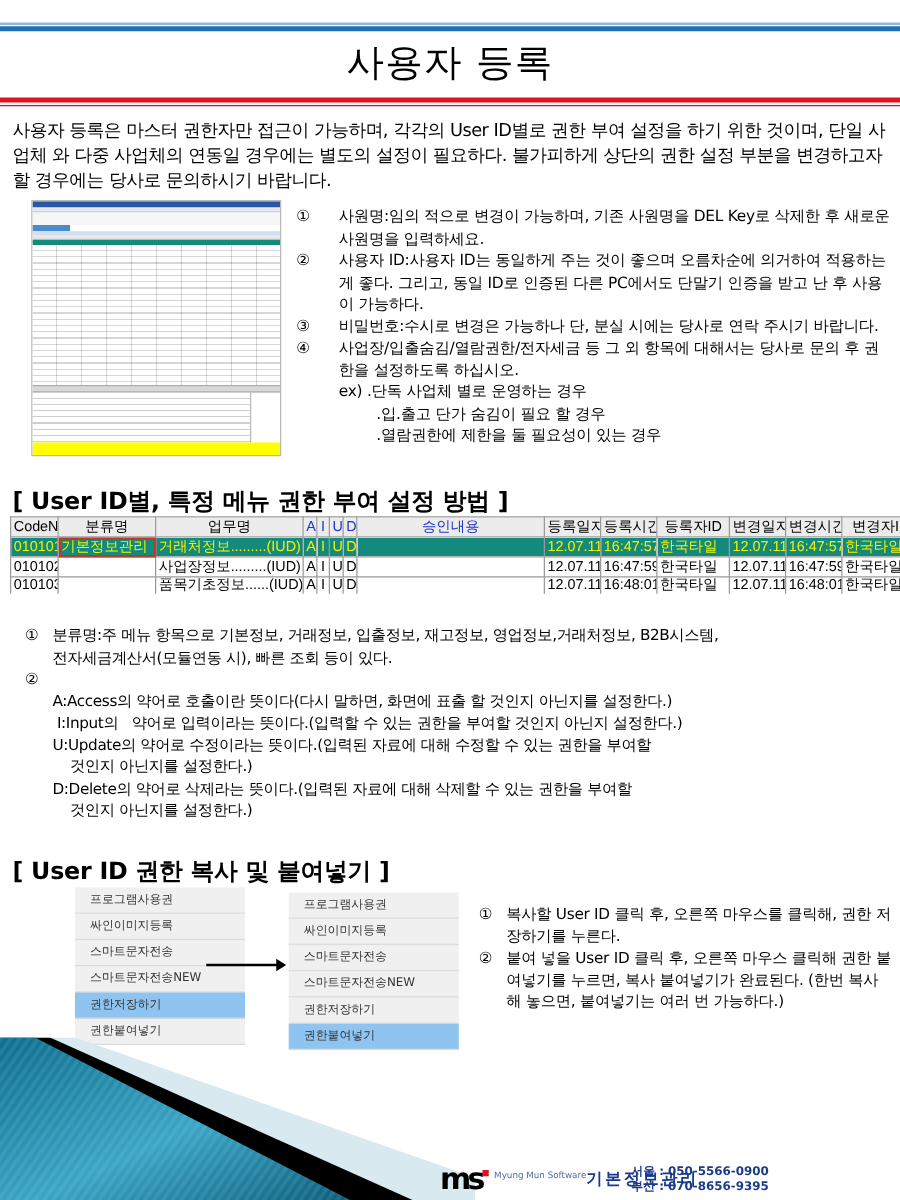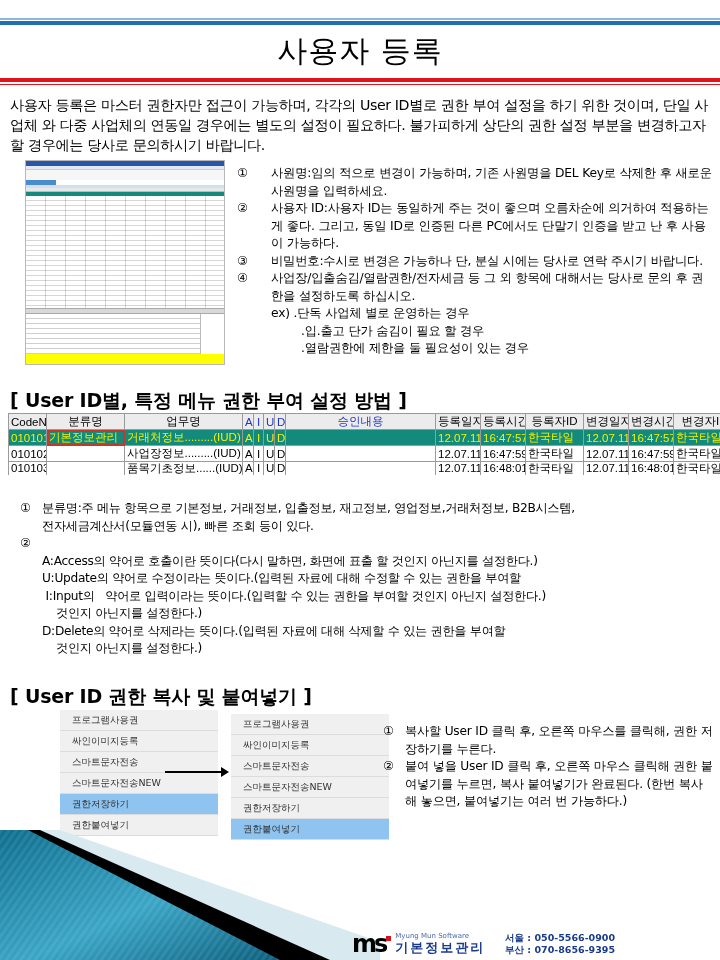--- a/index.html
+++ b/index.html
@@ -49,39 +49,39 @@
   .ptable tr.cut td { height: 12px; vertical-align: top; line-height: 13px; border-bottom: none; }
   .ptable td.box { outline: 2px solid #c0392b; outline-offset: -2px; }
 
   .desc { position: absolute; left: 20px; top: 500px; width: 690px; font-size: 12.2px; line-height: 17.5px; letter-spacing: -0.3px; }
   .desc .row { display: flex; }
   .desc .num { width: 22px; flex-shrink: 0; }
   .desc .ind { padding-left: 22px; }
   .desc .ind2 { padding-left: 36px; }
 
   
-  .menu { position: absolute; width: 158px; background: #f0f0f0; font-size: 9.5px; color: #333; }
+  .menu { position: absolute; width: 136px; background: #f0f0f0; font-size: 9.5px; color: #333; }
   .menu .mi { height: 21px; line-height: 20px; padding-left: 12px; border-bottom: 1px solid #dcdcdc; }
   .menu .mi.hl { background: #8fc4f0; }
   .menu-left { left: 60px; top: 710px; }
   .menu-right { left: 231px; top: 714px; }
   .arrow { position: absolute; left: 165px; top: 771px; width: 62px; height: 2px; background: #000; }
   .arrow:after { content: ""; position: absolute; right: -2px; top: -4px; border-left: 8px solid #000; border-top: 5px solid transparent; border-bottom: 5px solid transparent; }
 
   .copy-notes { position: absolute; left: 383px; top: 723px; width: 330px; font-size: 12.2px; line-height: 17.5px; letter-spacing: -0.2px; }
   .copy-notes .row { display: flex; }
   .copy-notes .num { width: 22px; flex-shrink: 0; }
 
   
   .deco { position: absolute; left: 0; top: 830px; width: 380px; height: 130px; }
 
   .footer-logo { position: absolute; left: 352px; top: 932px; display: flex; align-items: center; }
   .logo-mark { font-family: "DejaVu Sans", sans-serif; font-weight: bold; font-size: 24px; color: #000000; letter-spacing: -3px; line-height: 22px; }
   .logo-dot { width: 5px; height: 5px; background: #d8141e; margin: -10px 2px 0 1px; }
-  .logo-texts { display: flex; flex-direction: column; margin-left: 2px; }
+  .logo-texts { display: flex; flex-direction: row; margin-left: 2px; }
   .logo-en { font-size: 7px; color: #4a6aa8; line-height: 8px; }
   .logo-ko { font-size: 13px; font-weight: bold; color: #1a3a8a; letter-spacing: 2px; line-height: 15px; }
   .phones { position: absolute; left: 505px; top: 932px; font-size: 9.5px; font-weight: bold; color: #1a3a8a; line-height: 12px; }
 </style>
 </head>
 <body>
 
 <div class="rule-blue-top"></div>
 <div class="rule-blue"></div>
 <div class="page-title">사용자 등록</div>
@@ -218,22 +218,22 @@
 <div class="desc">
   <div class="row">
     <span class="num">①</span>
     <span>분류명:주 메뉴 항목으로 기본정보, 거래정보, 입출정보, 재고정보, 영업정보,거래처정보, B2B시스템,</span>
   </div>
   <div class="ind">전자세금계산서(모듈연동 시), 빠른 조회 등이 있다.</div>
   <div class="row">
     <span class="num">②</span>
   </div>
   <div class="ind">A:Access의  약어로 호출이란 뜻이다(다시 말하면, 화면에 표출 할 것인지 아닌지를 설정한다.)</div>
+  <div class="ind" style="white-space:pre"> I:Input의   약어로 입력이라는 뜻이다.(입력할 수 있는 권한을 부여할 것인지 아닌지 설정한다.)</div>
   <div class="ind">U:Update의  약어로 수정이라는 뜻이다.(입력된 자료에 대해 수정할 수 있는 권한을 부여할</div>
-  <div class="ind" style="white-space:pre"> I:Input의   약어로 입력이라는 뜻이다.(입력할 수 있는 권한을 부여할 것인지 아닌지 설정한다.)</div>
   <div class="ind2">것인지 아닌지를 설정한다.)</div>
   <div class="ind">D:Delete의  약어로 삭제라는 뜻이다.(입력된 자료에 대해 삭제할 수 있는 권한을 부여할</div>
   <div class="ind2">것인지 아닌지를 설정한다.)</div>
 </div>
 
 <div class="sec-title sec2">[ User ID 권한 복사 및 붙여넣기 ]</div>
 
 <div class="menu menu-left">
   <div class="mi">프로그램사용권</div>
   <div class="mi">싸인이미지등록</div>

